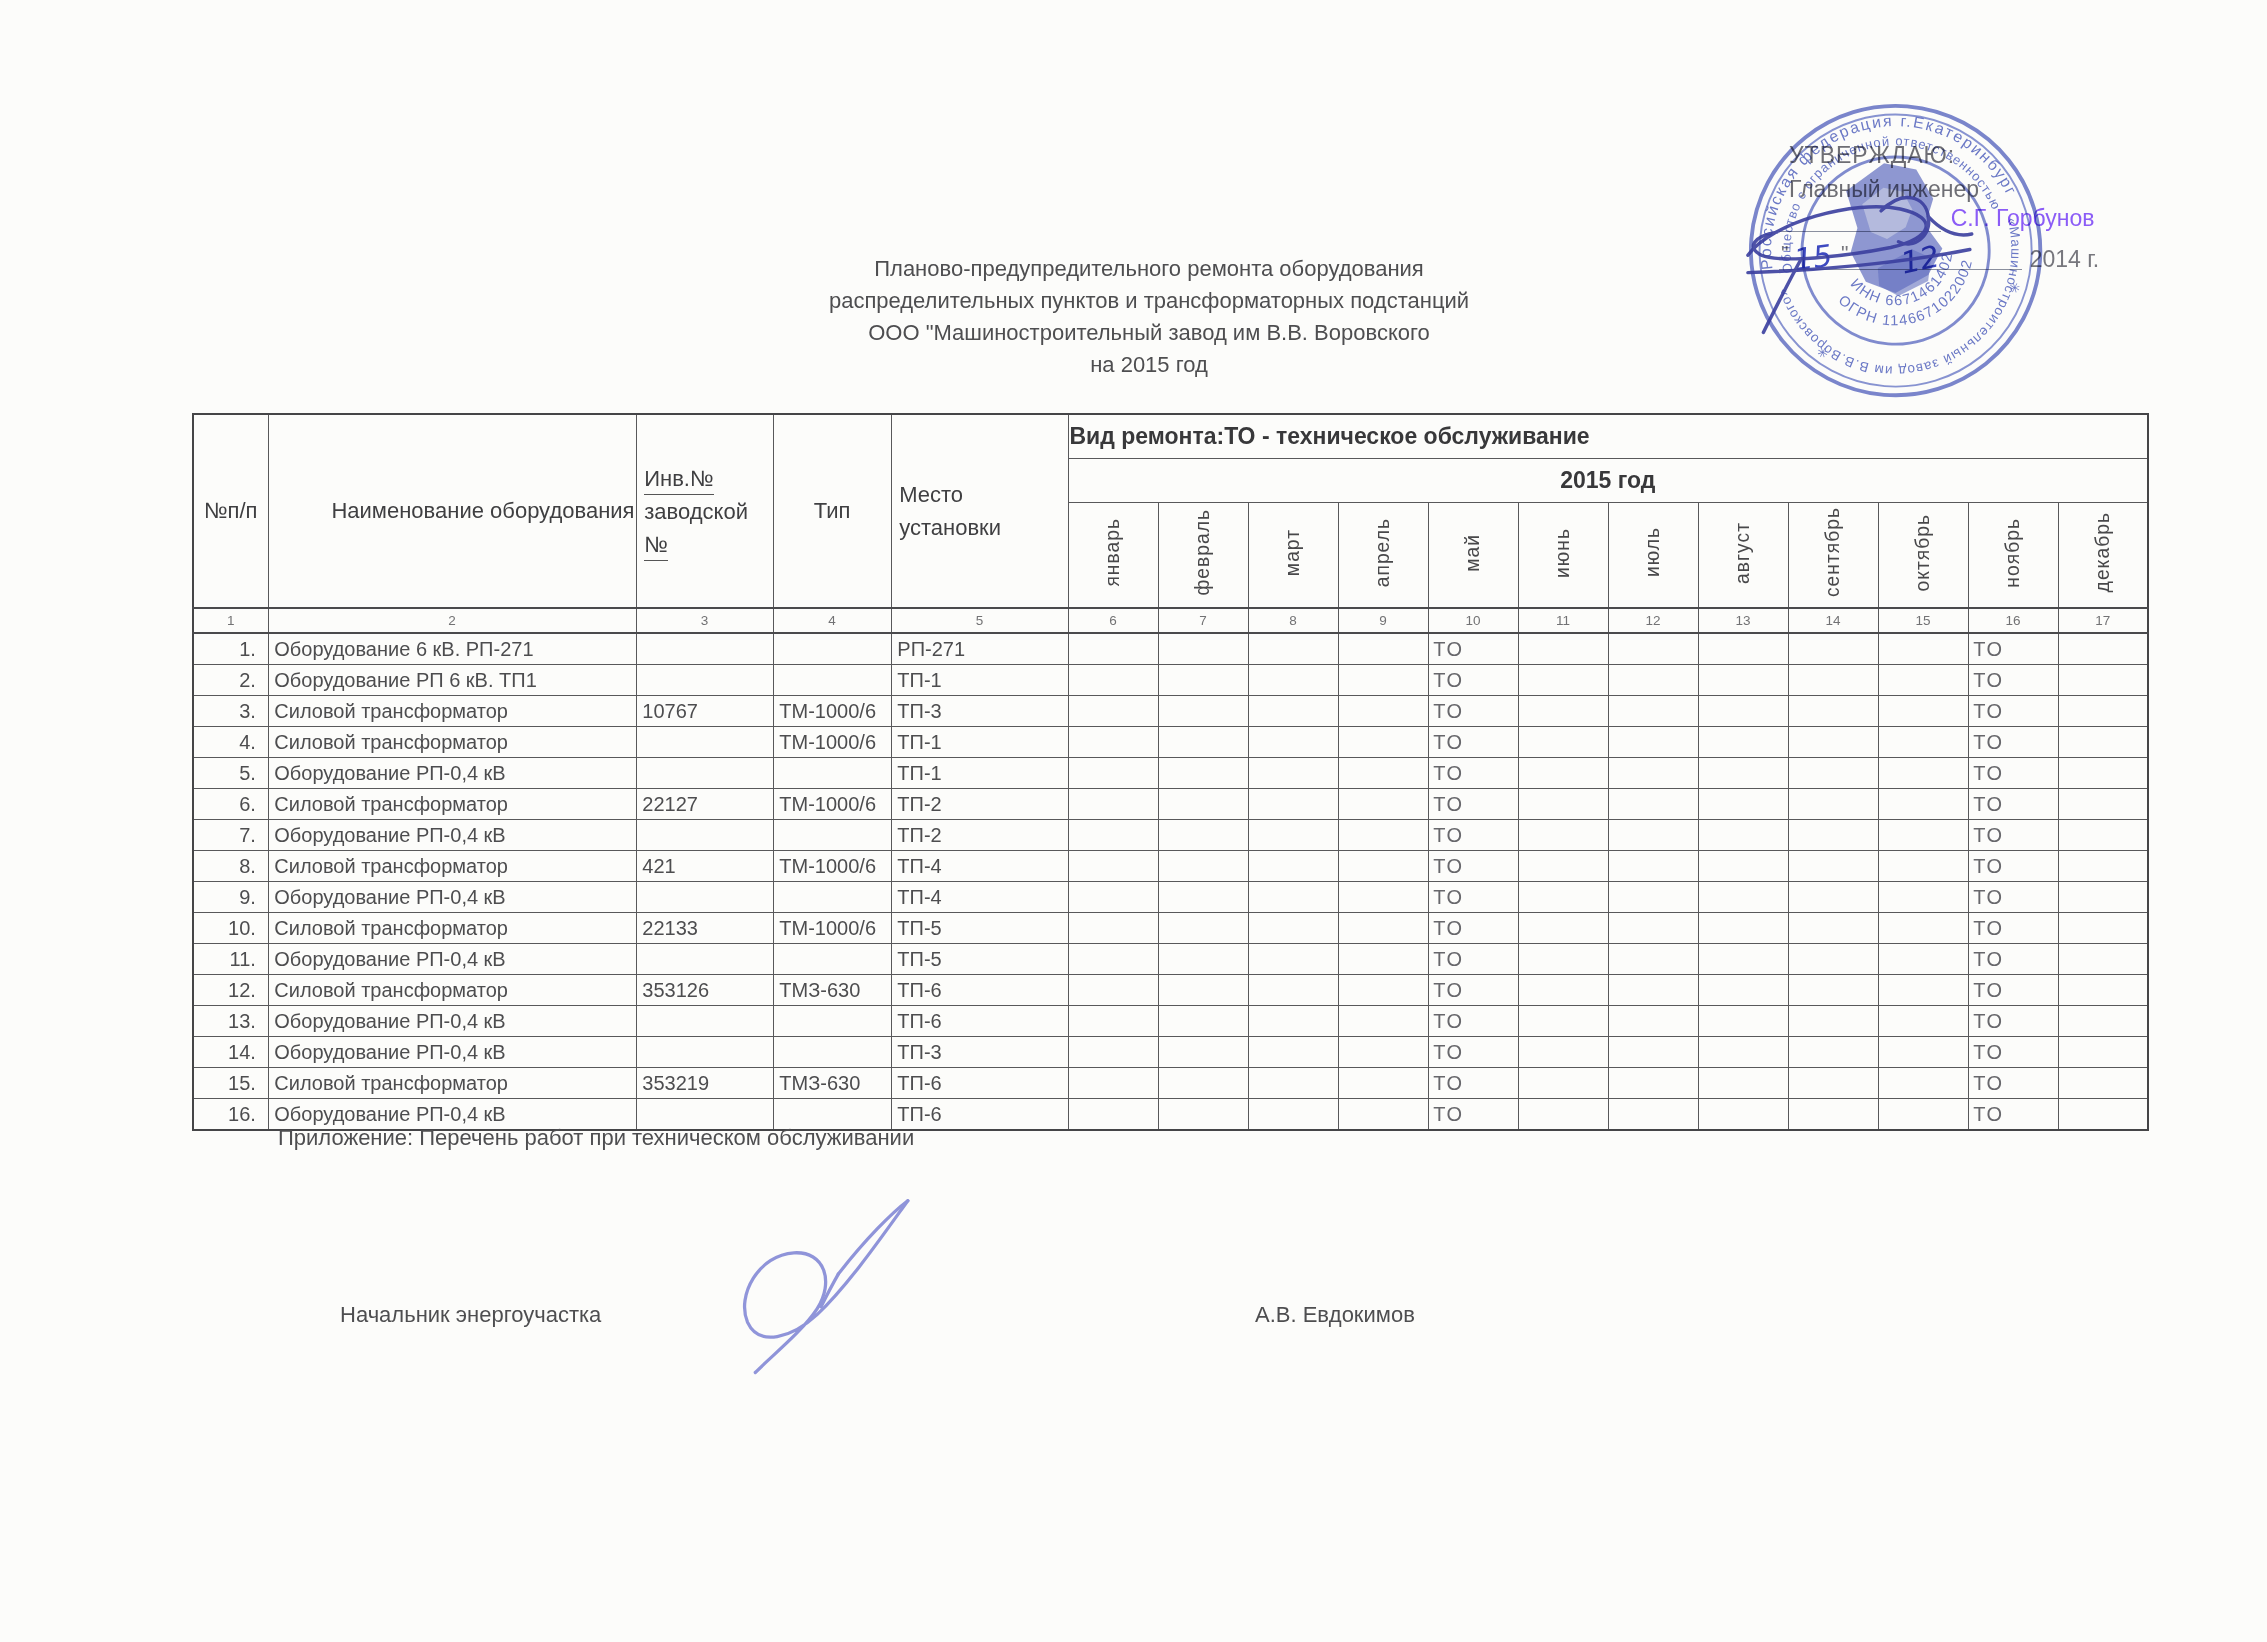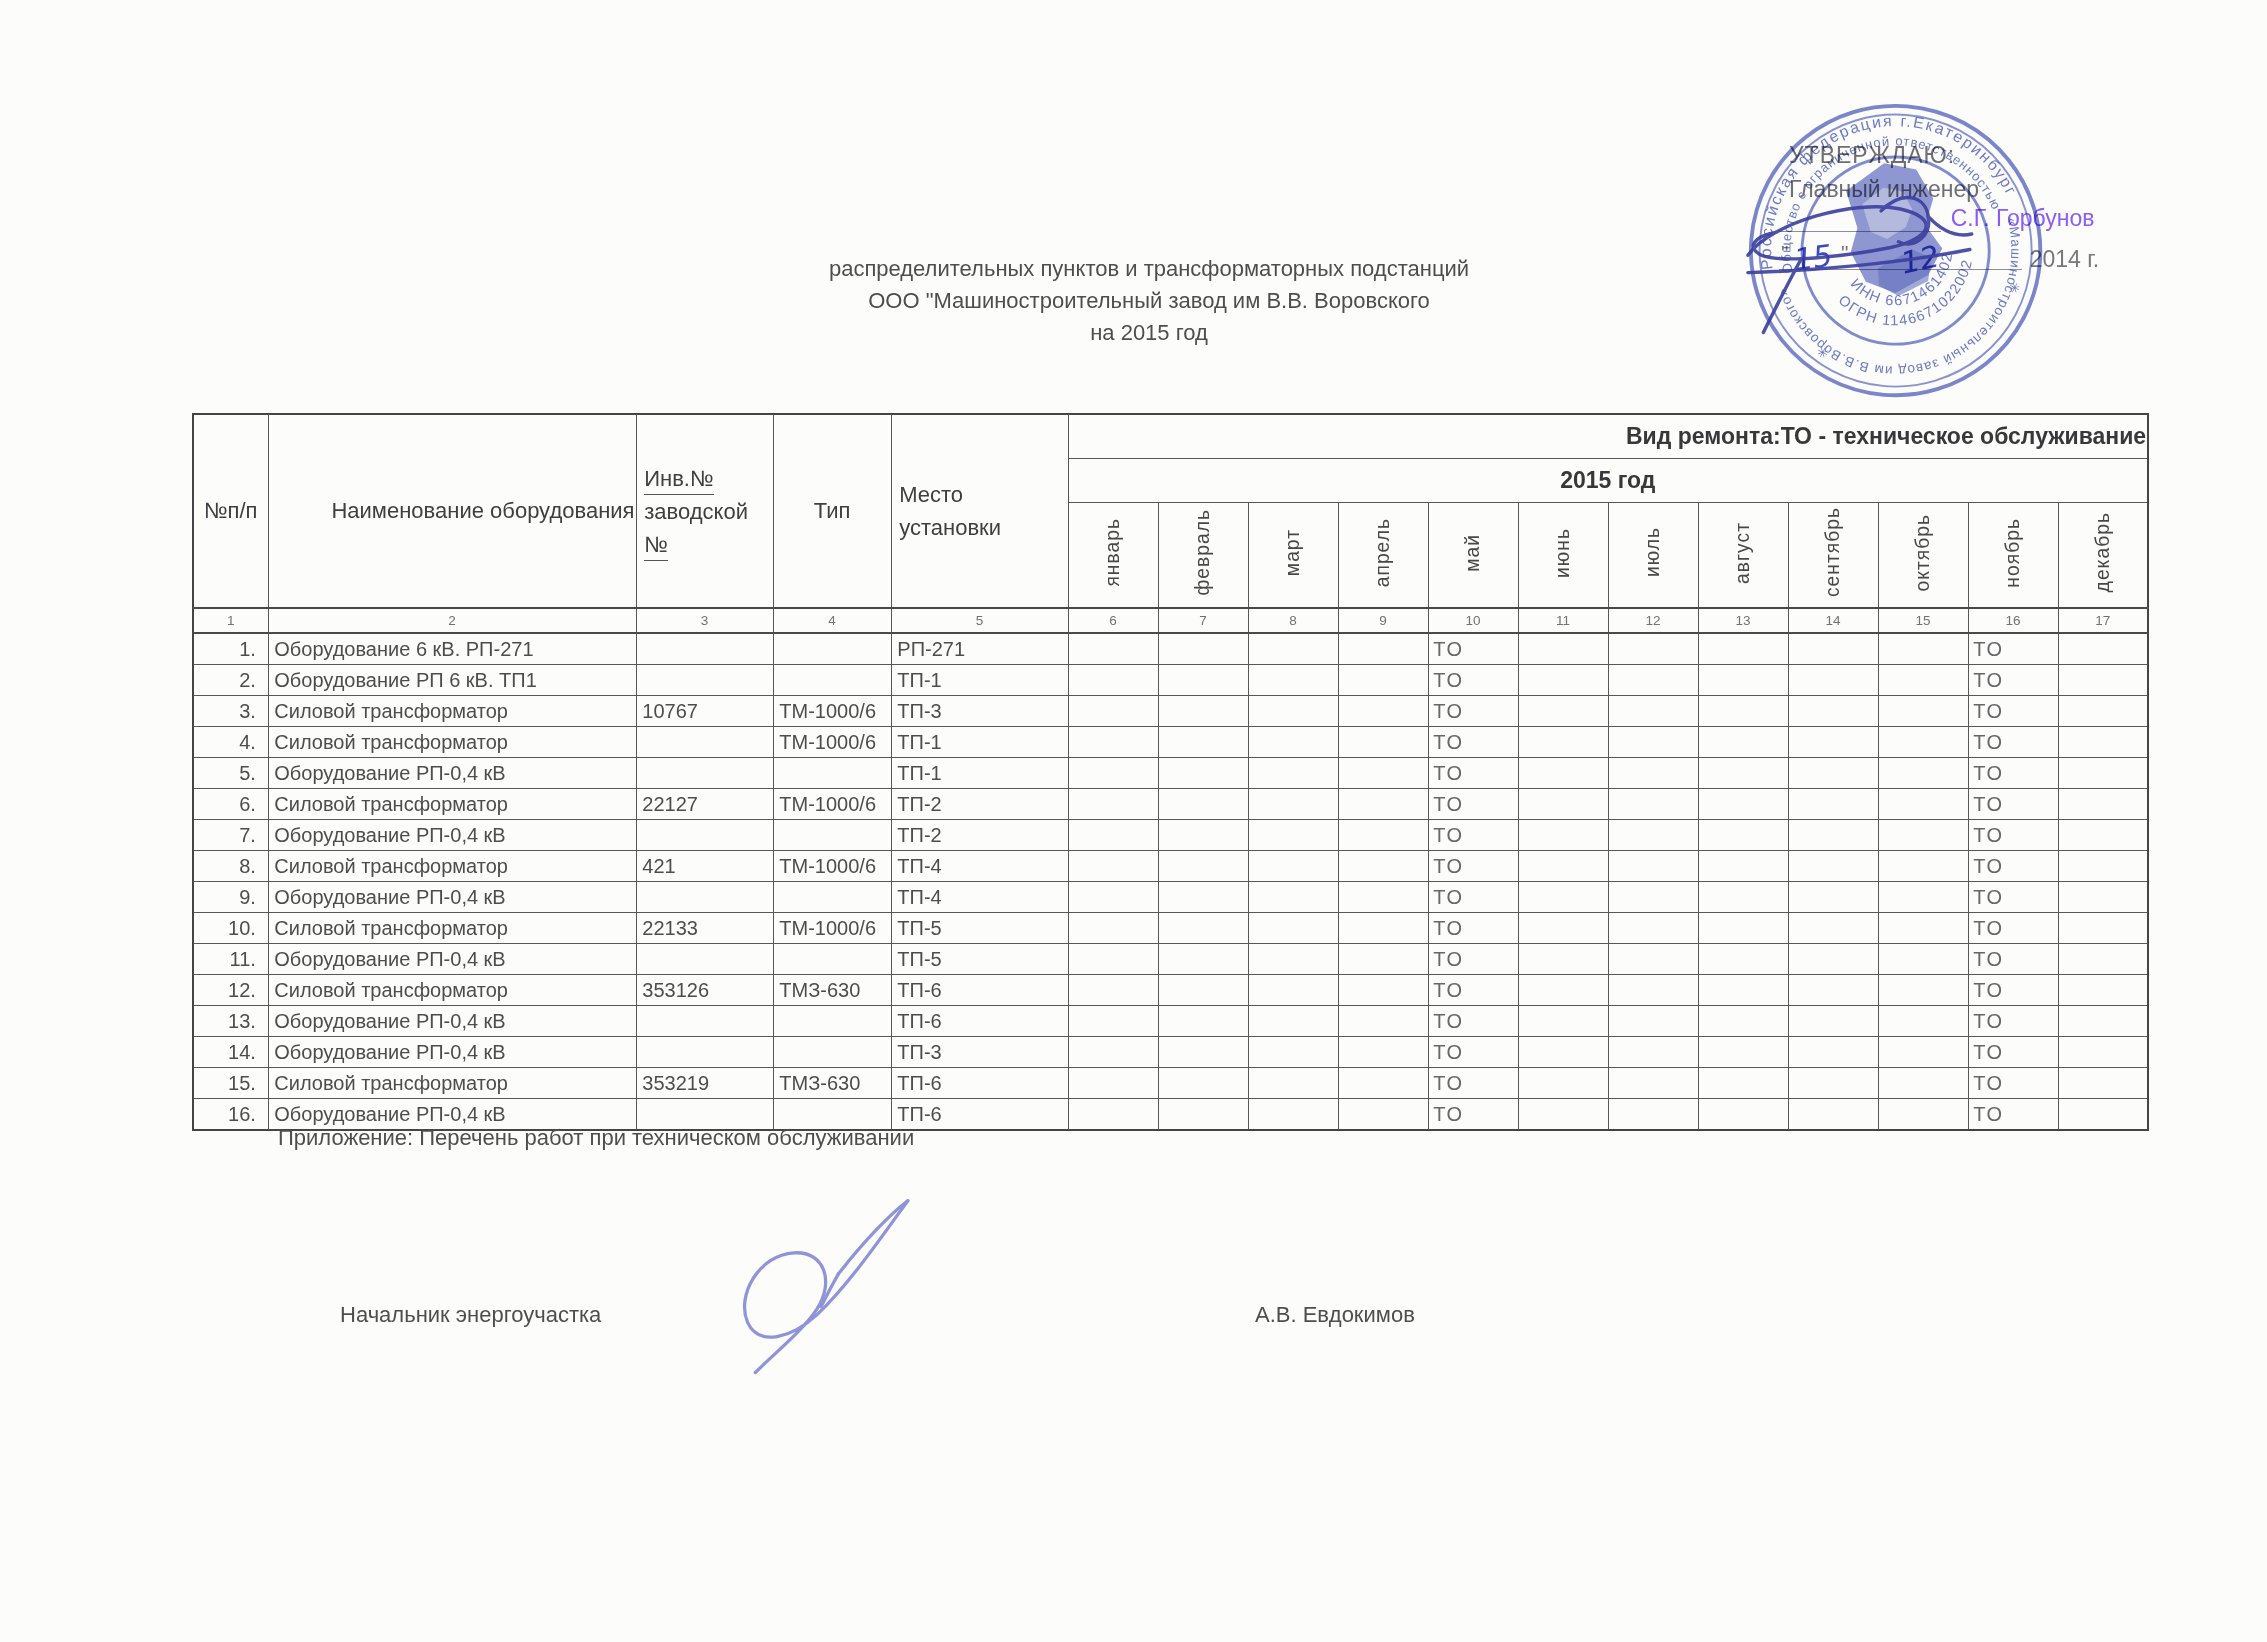--- a/index.html
+++ b/index.html
@@ -51,21 +51,21 @@
     font-size:20px;color:#4d4d4f;
   }
   table.sched td{border:1.9px solid #58585a;overflow:hidden;white-space:nowrap;}
   table.sched{border:2.9px solid #454547;}
   td.h{font-size:22px;color:#3f3f41;vertical-align:middle;}
   td.h-num,td.h-type{text-align:center;}
   td.h-name{text-align:right;}
   td.h-inv,td.h-place{padding-left:7.7px;}
   .ul{border-bottom:1.9px solid #555;display:inline-block;padding-bottom:1px;line-height:29px;}
   .h-inv div,.h-place div{line-height:33px;}
-  td.repair{font-weight:bold;text-align:right;font-size:23px;color:#38383a;height:41px;}
+  td.repair{font-weight:bold;text-align:left;font-size:23px;color:#38383a;height:41px;}
   td.yearhdr{font-weight:bold;text-align:center;font-size:23px;color:#38383a;height:41px;}
   td.month{height:102px;text-align:center;vertical-align:middle;}
   .vert{writing-mode:vertical-rl;transform:rotate(180deg);font-size:19.3px;color:#48484a;letter-spacing:1px;display:inline-block;}
   tr.colnum td{border-top:2.9px solid #4a4a4c;border-bottom:2.9px solid #4a4a4c;
                font-size:13.5px;color:#727274;text-align:center;height:21px;}
   tbody.data td{height:28px;}
   td.c-num{text-align:right;padding-right:11.6px;}
   td.c-name,td.c-inv,td.c-type,td.c-place{padding-left:5.8px;}
   td.c-sched{padding-left:4.8px;color:#67676b;letter-spacing:1.9px;}
 
@@ -136,20 +136,21 @@
     <g fill="none" stroke="#3b3f9f" stroke-width="3.6" stroke-linecap="round" opacity=".9">
       <path d="M10,78 C34,44 120,20 168,30 C208,39 202,60 158,70 C108,80 42,86 24,78 C8,70 16,58 40,54"></path>
       <path d="M148,32 C170,10 194,16 197,38 C200,58 182,72 166,64"></path>
       <path d="M197,38 C210,52 224,60 242,56"></path>
       <path d="M64,84 C52,106 40,130 26,158"></path>
       <path d="M10,96 C80,94 170,86 240,72"></path>
     </g>
   </svg>
 
   <div class="title">
+    <div>Планово-предупредительного ремонта оборудования</div>
     <div>распределительных пунктов и трансформаторных подстанций</div>
     <div>ООО "Машиностроительный завод им В.В. Воровского</div>
     <div>на 2015 год</div>
   </div>
 
   <table class="sched">
     <colgroup>
       <col style="width:75px">
         <col style="width:368px">
         <col style="width:137px">

